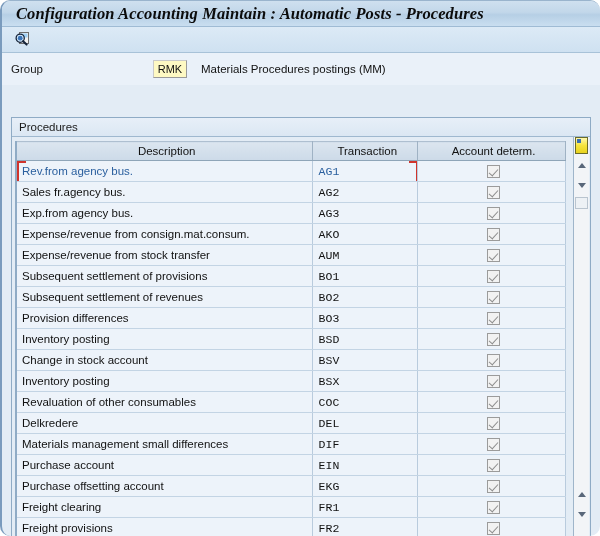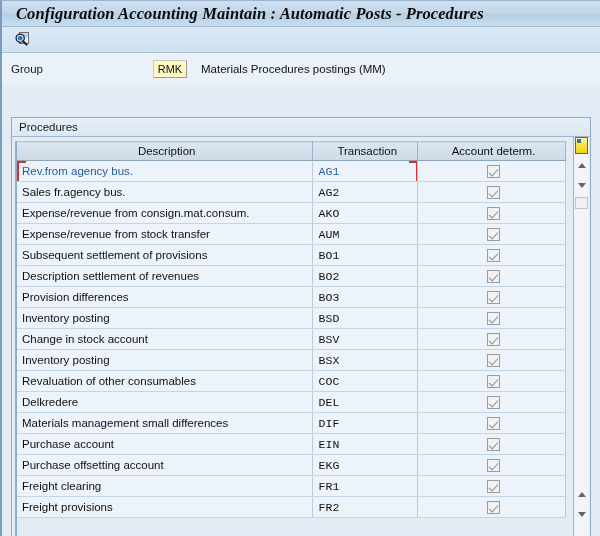--- a/index.html
+++ b/index.html
@@ -12,20 +12,21 @@
     font-size: 11px;
     color: #000;
   }
   #app {
     position: relative;
     width: 600px; height: 536px;
     background: #e3ecf5;
     border-left: 2px solid #7a9bbd;
     border-top: 1px solid #9ab4cd;
     overflow: hidden;
+    border-radius: 10px;
   }
 
   
   .titlebar {
     height: 26px;
     background: linear-gradient(to bottom, #cfe0ef 0%, #c2d7ea 45%, #b6cfe5 55%, #c9def0 100%);
     border-bottom: 1px solid #9fbbd4;
     display: flex;
     align-items: center;
     padding-left: 14px;
@@ -304,36 +305,41 @@
                 <td class="c-desc">Rev.from agency bus.</td>
                 <td class="c-trans">AG1</td>
                 <td class="c-acct"><span class="cbox"></span></td>
               </tr>
               <tr>
                 <td class="c-desc">Sales fr.agency bus.</td>
                 <td class="c-trans">AG2</td>
                 <td class="c-acct"><span class="cbox"></span></td>
               </tr>
               <tr>
+                <td class="c-desc">Exp.from agency bus.</td>
+                <td class="c-trans">AG3</td>
+                <td class="c-acct"><span class="cbox"></span></td>
+              </tr>
+              <tr>
                 <td class="c-desc">Expense/revenue from consign.mat.consum.</td>
                 <td class="c-trans">AKO</td>
                 <td class="c-acct"><span class="cbox"></span></td>
               </tr>
               <tr>
                 <td class="c-desc">Expense/revenue from stock transfer</td>
                 <td class="c-trans">AUM</td>
                 <td class="c-acct"><span class="cbox"></span></td>
               </tr>
               <tr>
                 <td class="c-desc">Subsequent settlement of provisions</td>
                 <td class="c-trans">BO1</td>
                 <td class="c-acct"><span class="cbox"></span></td>
               </tr>
               <tr>
-                <td class="c-desc">Description settlement of revenues</td>
+                <td class="c-desc">Subsequent settlement of revenues</td>
                 <td class="c-trans">BO2</td>
                 <td class="c-acct"><span class="cbox"></span></td>
               </tr>
               <tr>
                 <td class="c-desc">Provision differences</td>
                 <td class="c-trans">BO3</td>
                 <td class="c-acct"><span class="cbox"></span></td>
               </tr>
               <tr>
                 <td class="c-desc">Inventory posting</td>

